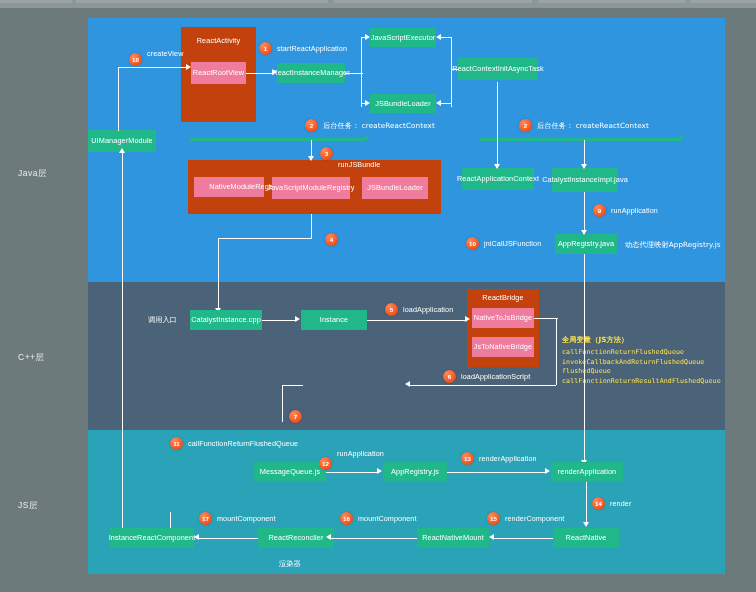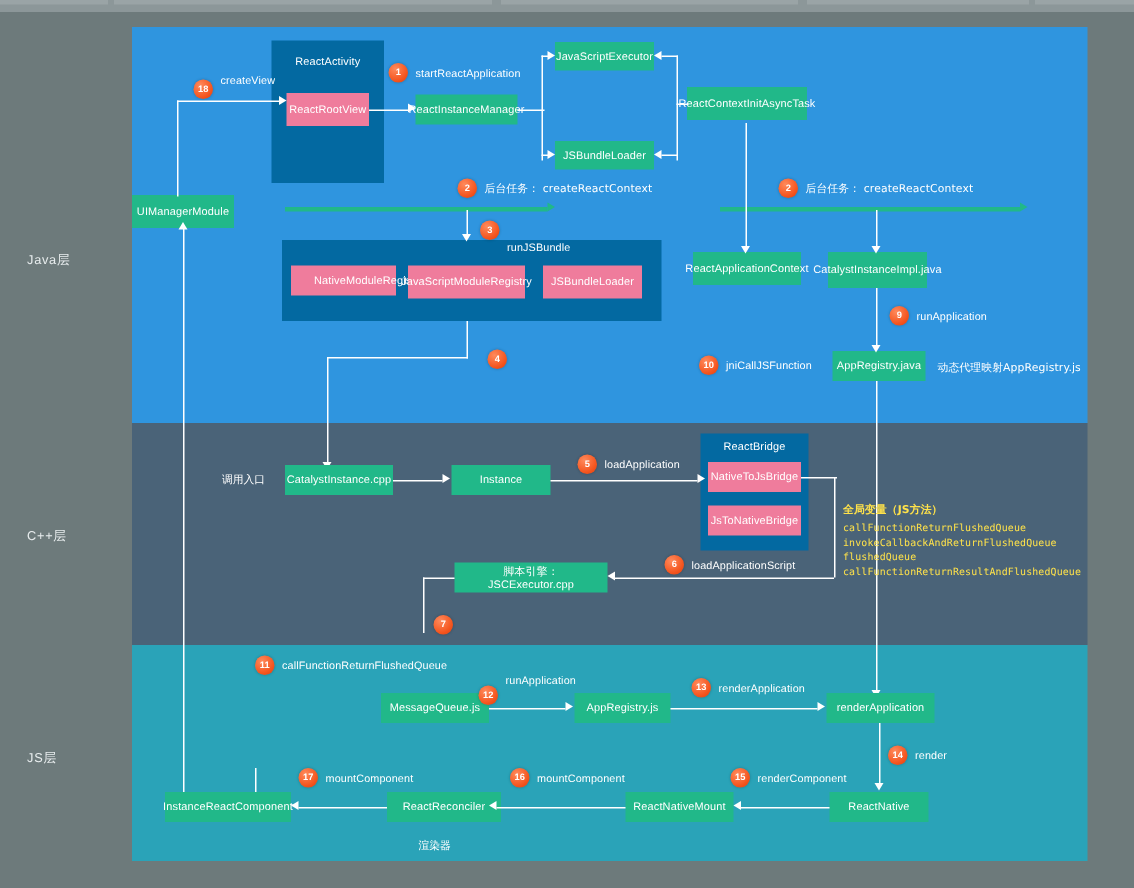--- a/index.html
+++ b/index.html
@@ -26,21 +26,21 @@
   }
 
   
   .box {
     position: absolute; display:flex; align-items:center; justify-content:center;
     text-align:center; color:#ffffff; font-size:7.3px; line-height:1.25;
     padding: 2px 3px; letter-spacing:.1px;
   }
   .green  { background:#21b889; }
   .pink   { background:#ef7c9c; }
-  .grp    { background:#0369a1; }
+  .grp    { background:#c2410c; }
 
   
   .ln { position:absolute; background:#ffffff; }
   .ln.h { height:1.4px; }
   .ln.v { width:1.4px; }
   .ln.gr { background:#21b889; }
   .arw { position:absolute; width:0; height:0; }
   .arw.r { border-left:5px solid #ffffff; border-top:3.4px solid transparent; border-bottom:3.4px solid transparent; }
   .arw.l { border-right:5px solid #ffffff; border-top:3.4px solid transparent; border-bottom:3.4px solid transparent; }
   .arw.d { border-top:5px solid #ffffff; border-left:3.4px solid transparent; border-right:3.4px solid transparent; }
@@ -182,21 +182,20 @@
 
   <div class="note cn" style="left:625px;top:240px;">动态代理映射AppRegistry.js</div>
 
   <div class="box green" style="left:190px;top:310px;width:72px;height:20px;">CatalystInstance.cpp</div>
   <div class="box green" style="left:301px;top:310px;width:66px;height:20px;">Instance</div>
 
   <div class="box grp" style="left:467px;top:289px;width:72px;height:78px;align-items:flex-start;padding-top:4px;">ReactBridge</div>
   <div class="box pink" style="left:472px;top:308px;width:62px;height:20px;">NativeToJsBridge</div>
   <div class="box pink" style="left:472px;top:337px;width:62px;height:20px;">JsToNativeBridge</div>
 
-  <div class="box green" style="left:303px;top:375px;width:102px;height:20px;">脚本引擎： JSCExecutor.cpp</div>
 
   <div class="caption" style="left:148px;top:315px;">调用入口</div>
 
   <div class="ln h" style="left:262px;top:319.5px;width:33px;"></div>
   <div class="arw r" style="left:295px;top:316px;"></div>
   <div class="ln h" style="left:367px;top:319.5px;width:98px;"></div>
   <div class="arw r" style="left:465px;top:316px;"></div>
 
   <div class="ln h" style="left:534px;top:318px;width:24px;"></div>
   <div class="ln v" style="left:556px;top:318px;height:67px;"></div>

